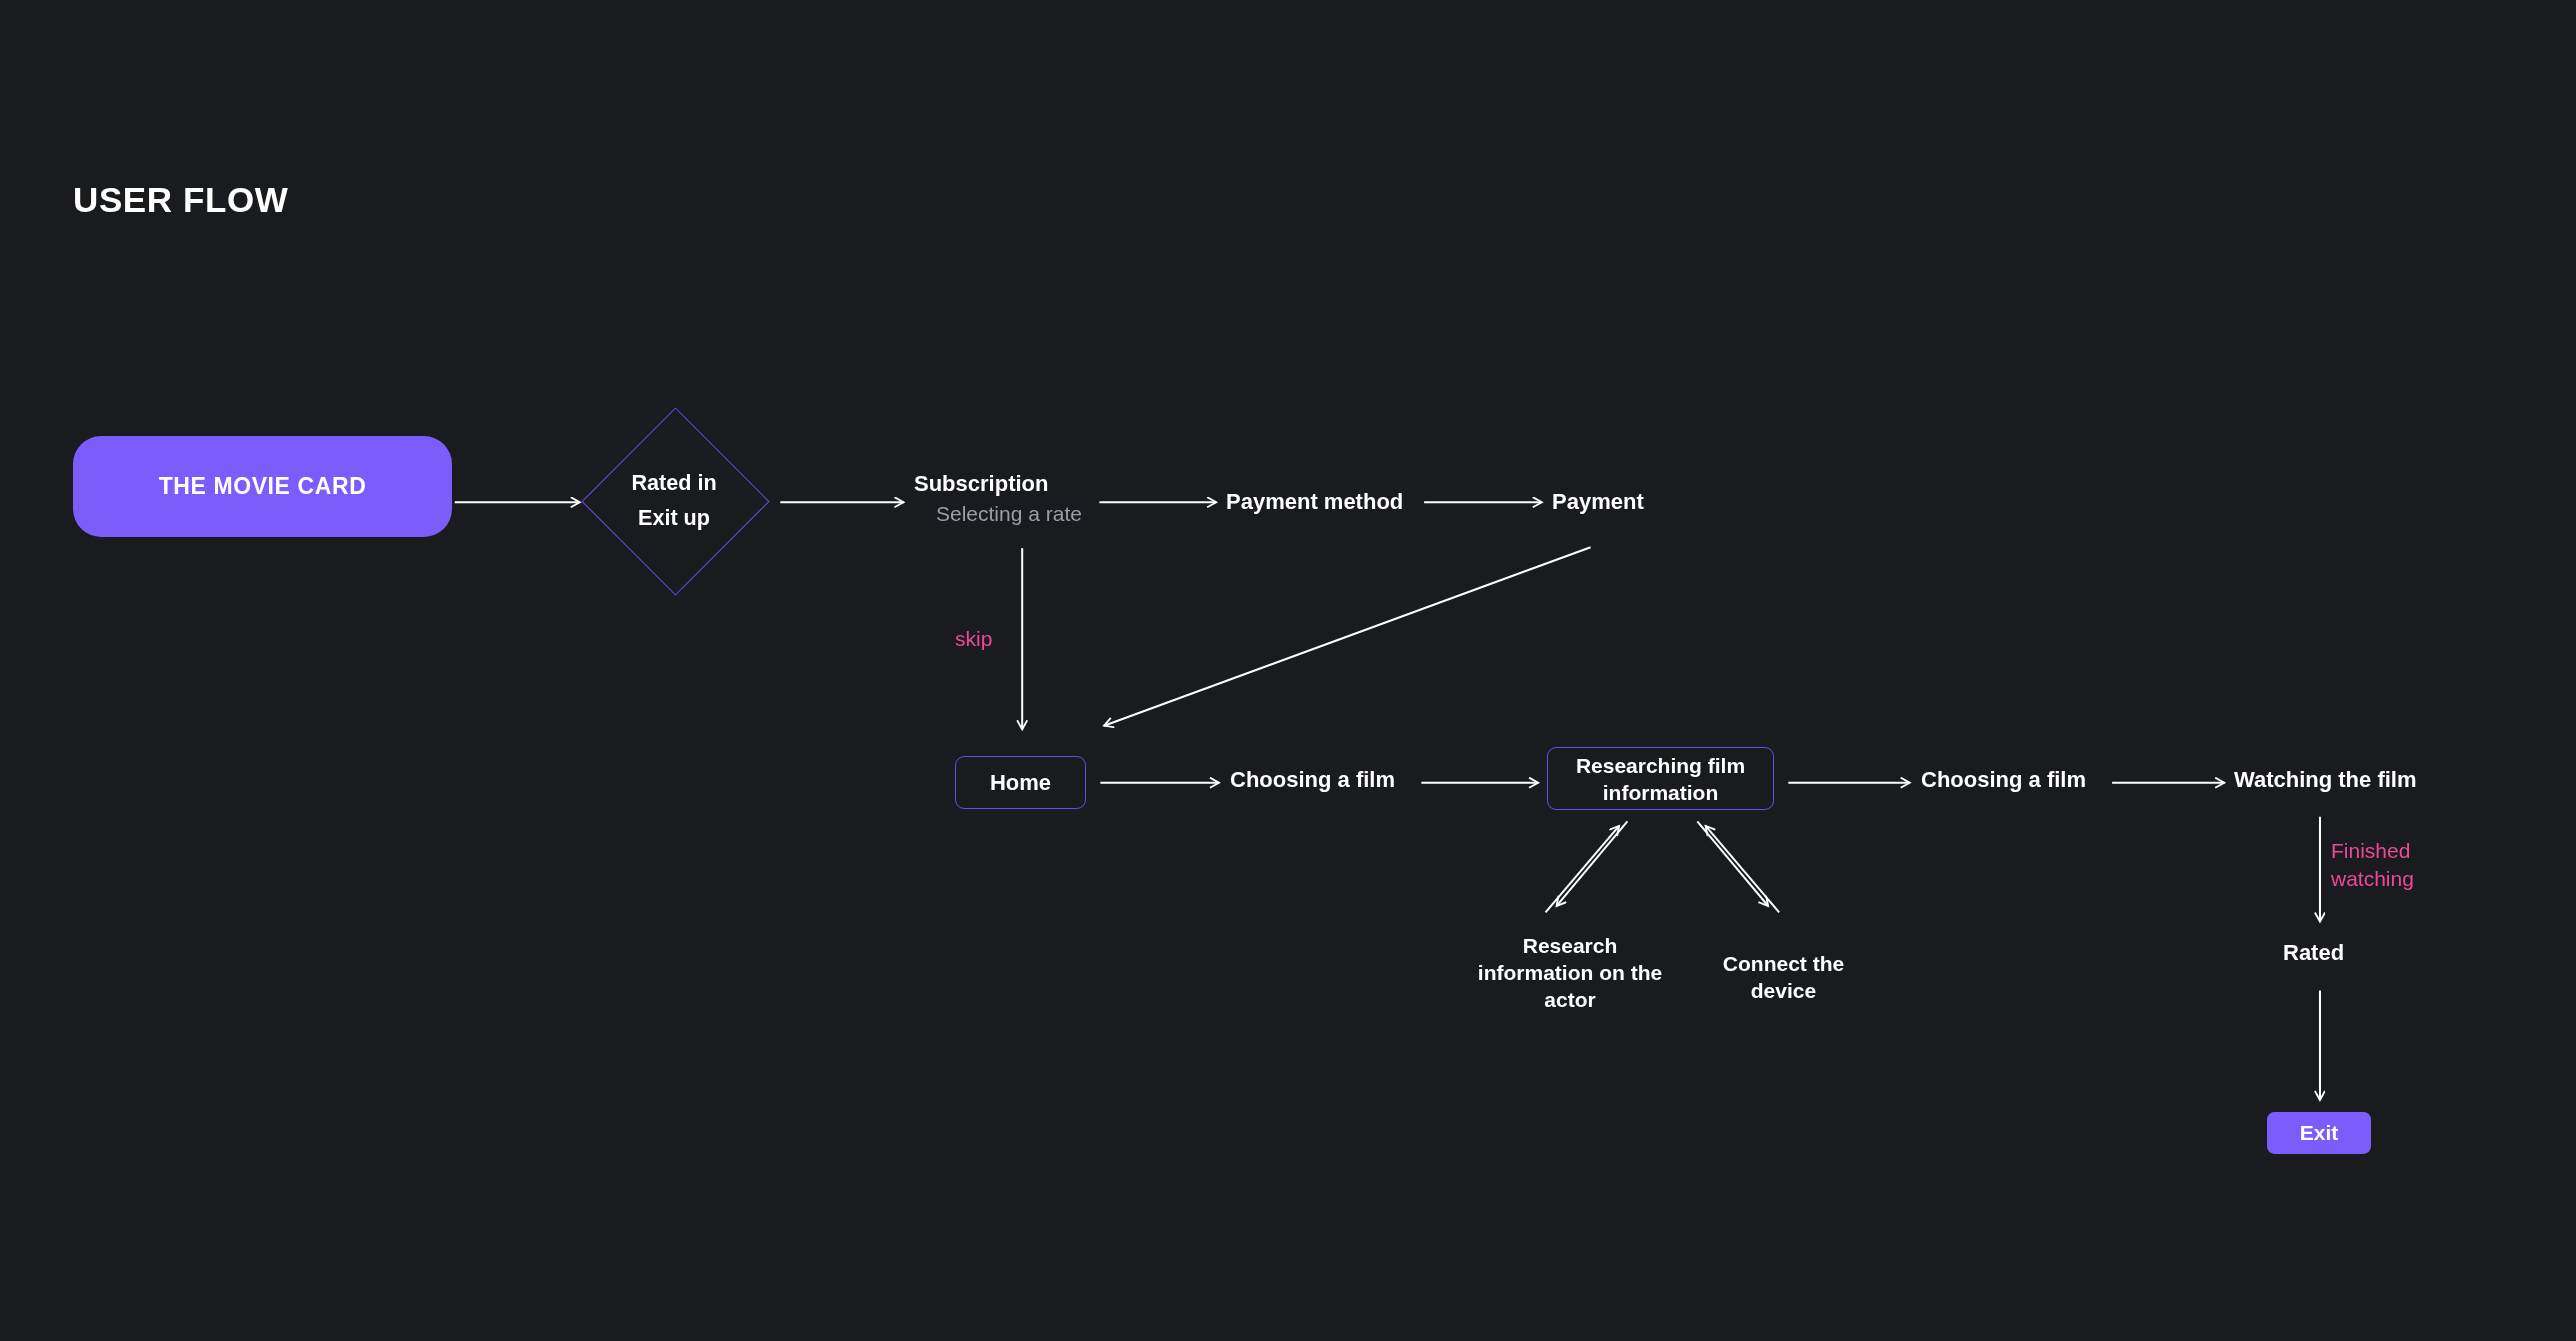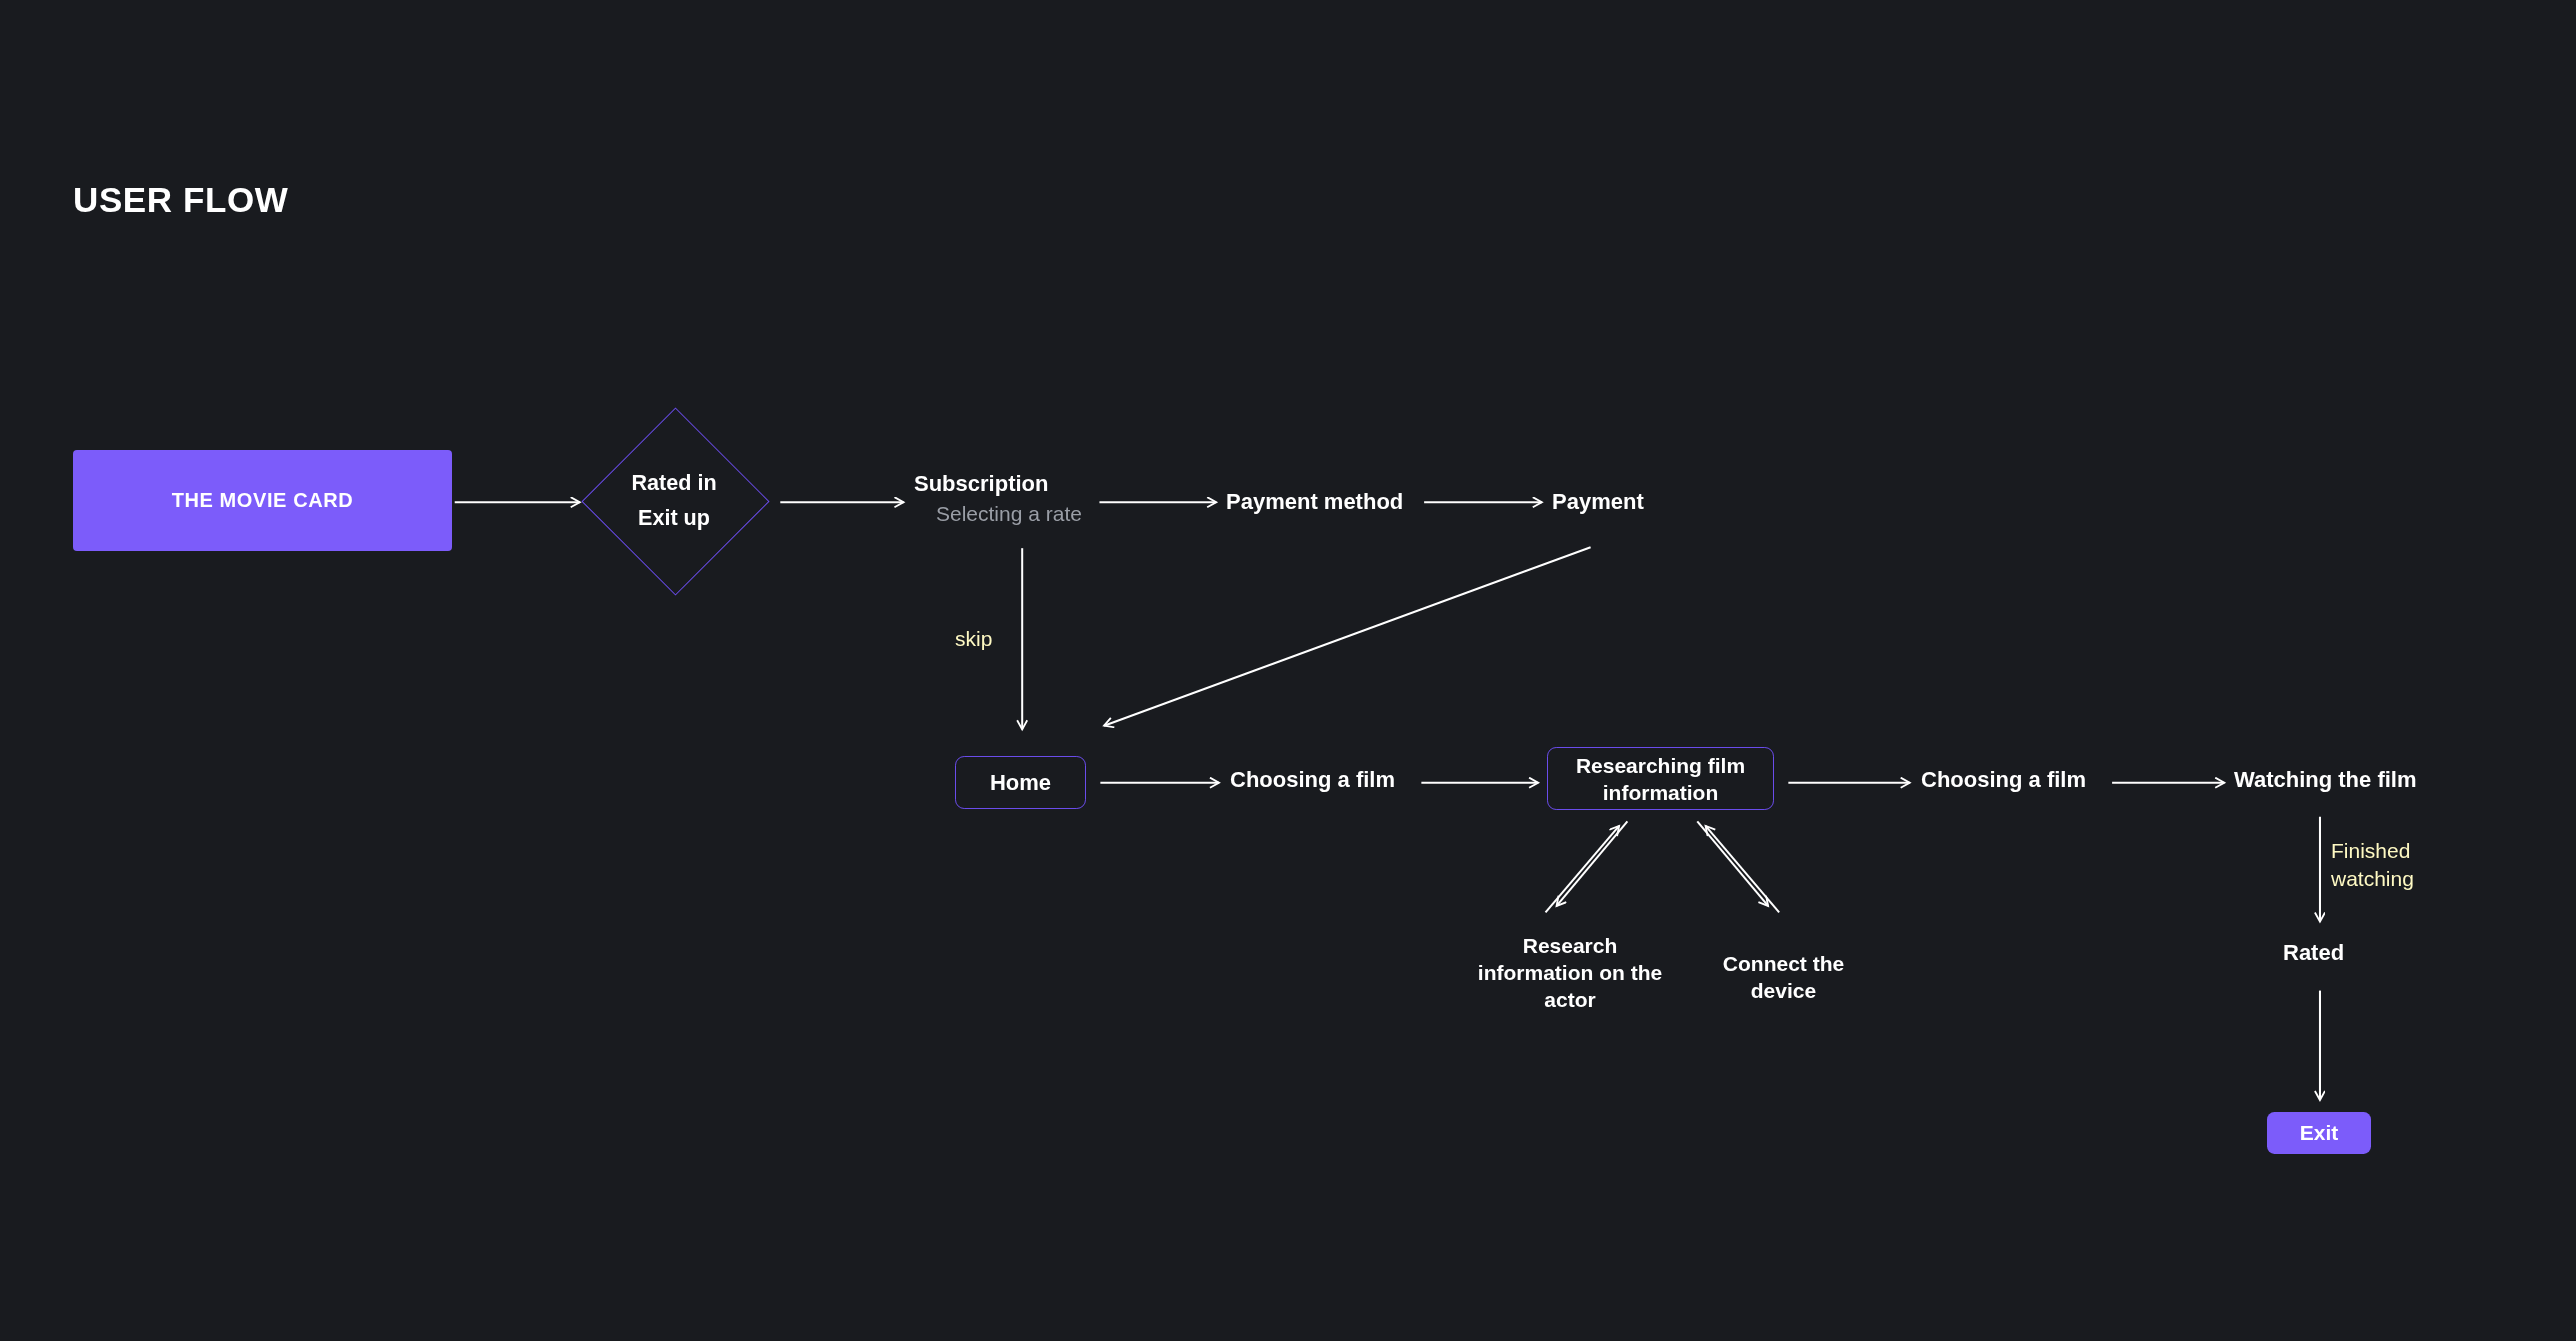--- a/index.html
+++ b/index.html
@@ -62,26 +62,26 @@
     background: #7c5cfa;
     color: #ffffff;
     display: flex;
     align-items: center;
     justify-content: center;
     font-weight: 700;
     border-radius: 13px;
   }
   .chip-start {
     left: 73px;
-    top: 450px;
+    top: 436px;
     width: 379px;
     height: 101px;
-    font-size: 20px;
+    font-size: 23px;
     letter-spacing: 0.6px;
-    border-radius: 4px;
+    border-radius: 28px;
   }
   .chip-exit {
     left: 2267px;
     top: 1112px;
     width: 104px;
     height: 42px;
     font-size: 21px;
     border-radius: 7.4px;
   }
 
@@ -171,21 +171,21 @@
     font-size: 21px; line-height: 27px;
   }
   .n-connect-device {
     left: 1696px; top: 950px; width: 175px;
     font-size: 21px; line-height: 27px;
   }
 
   
   .edge-label {
     position: absolute;
-    color: #fef9c3;
+    color: #ec4899;
     font-size: 21px;
     font-weight: 400;
     line-height: 28px;
   }
   .lbl-skip     { left: 955px; top: 625px; }
   .lbl-finished { left: 2331px; top: 837px; width: 120px; }
 </style>
 </head>
 <body>
 

